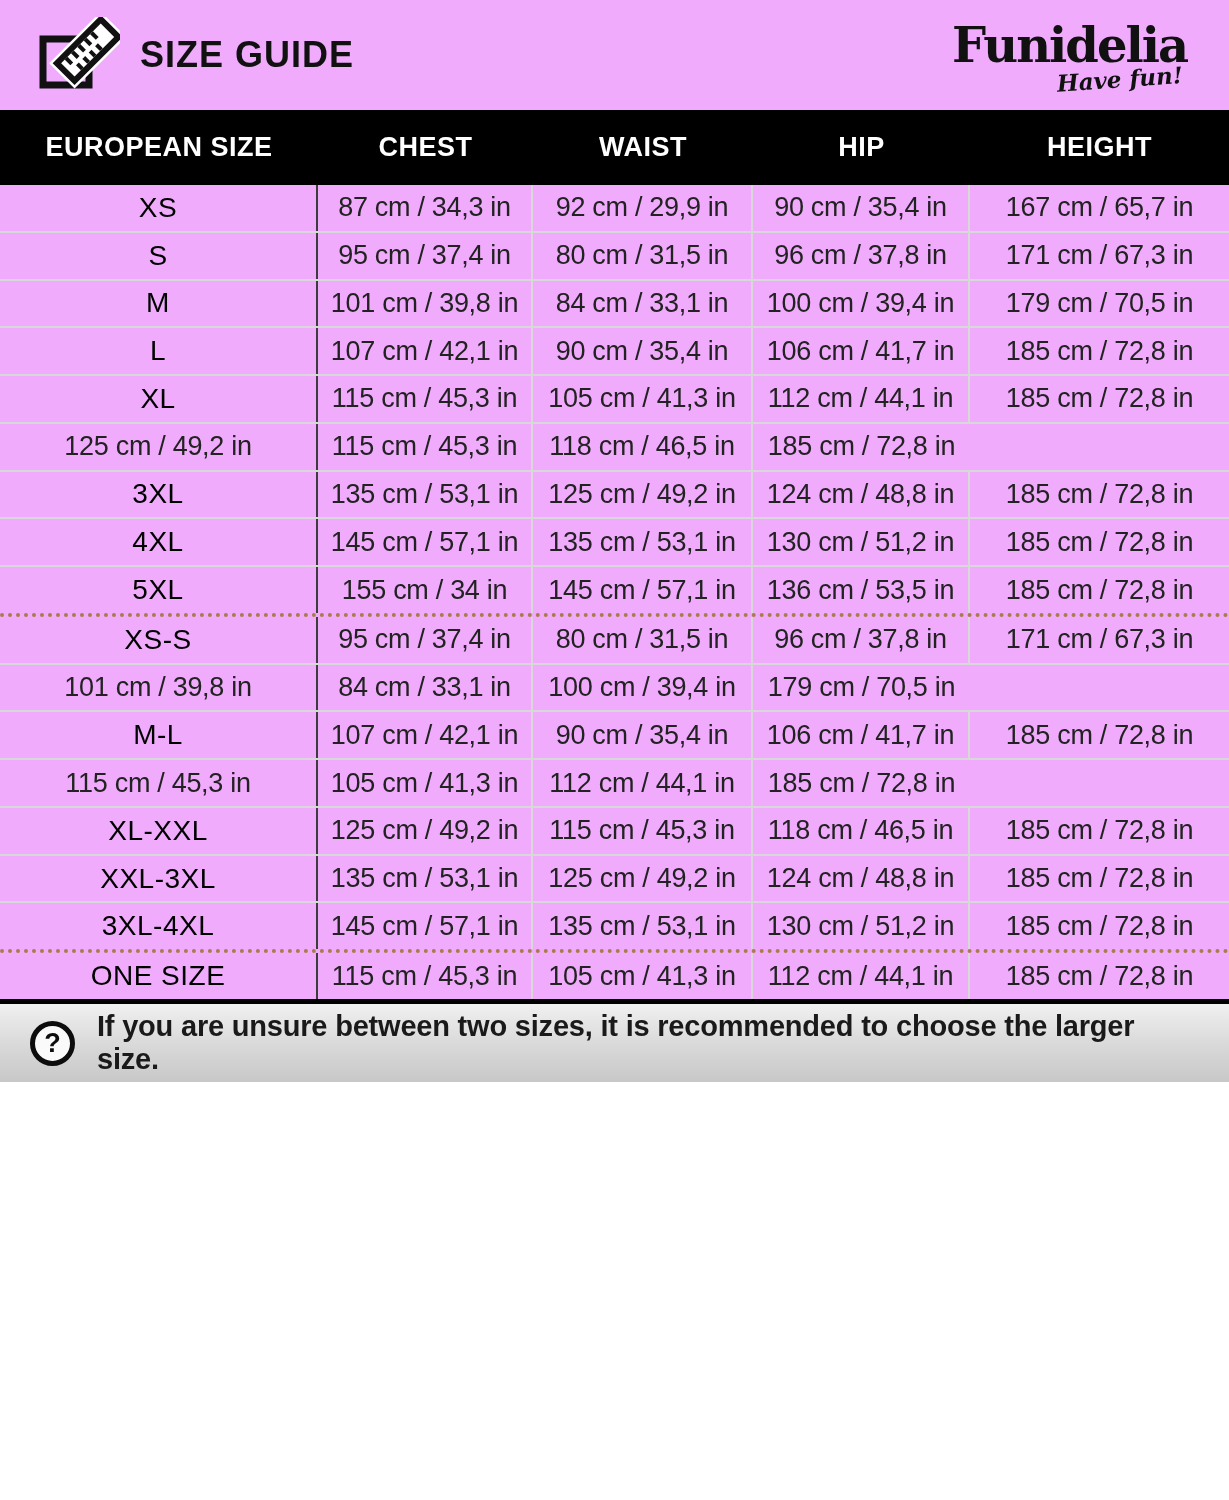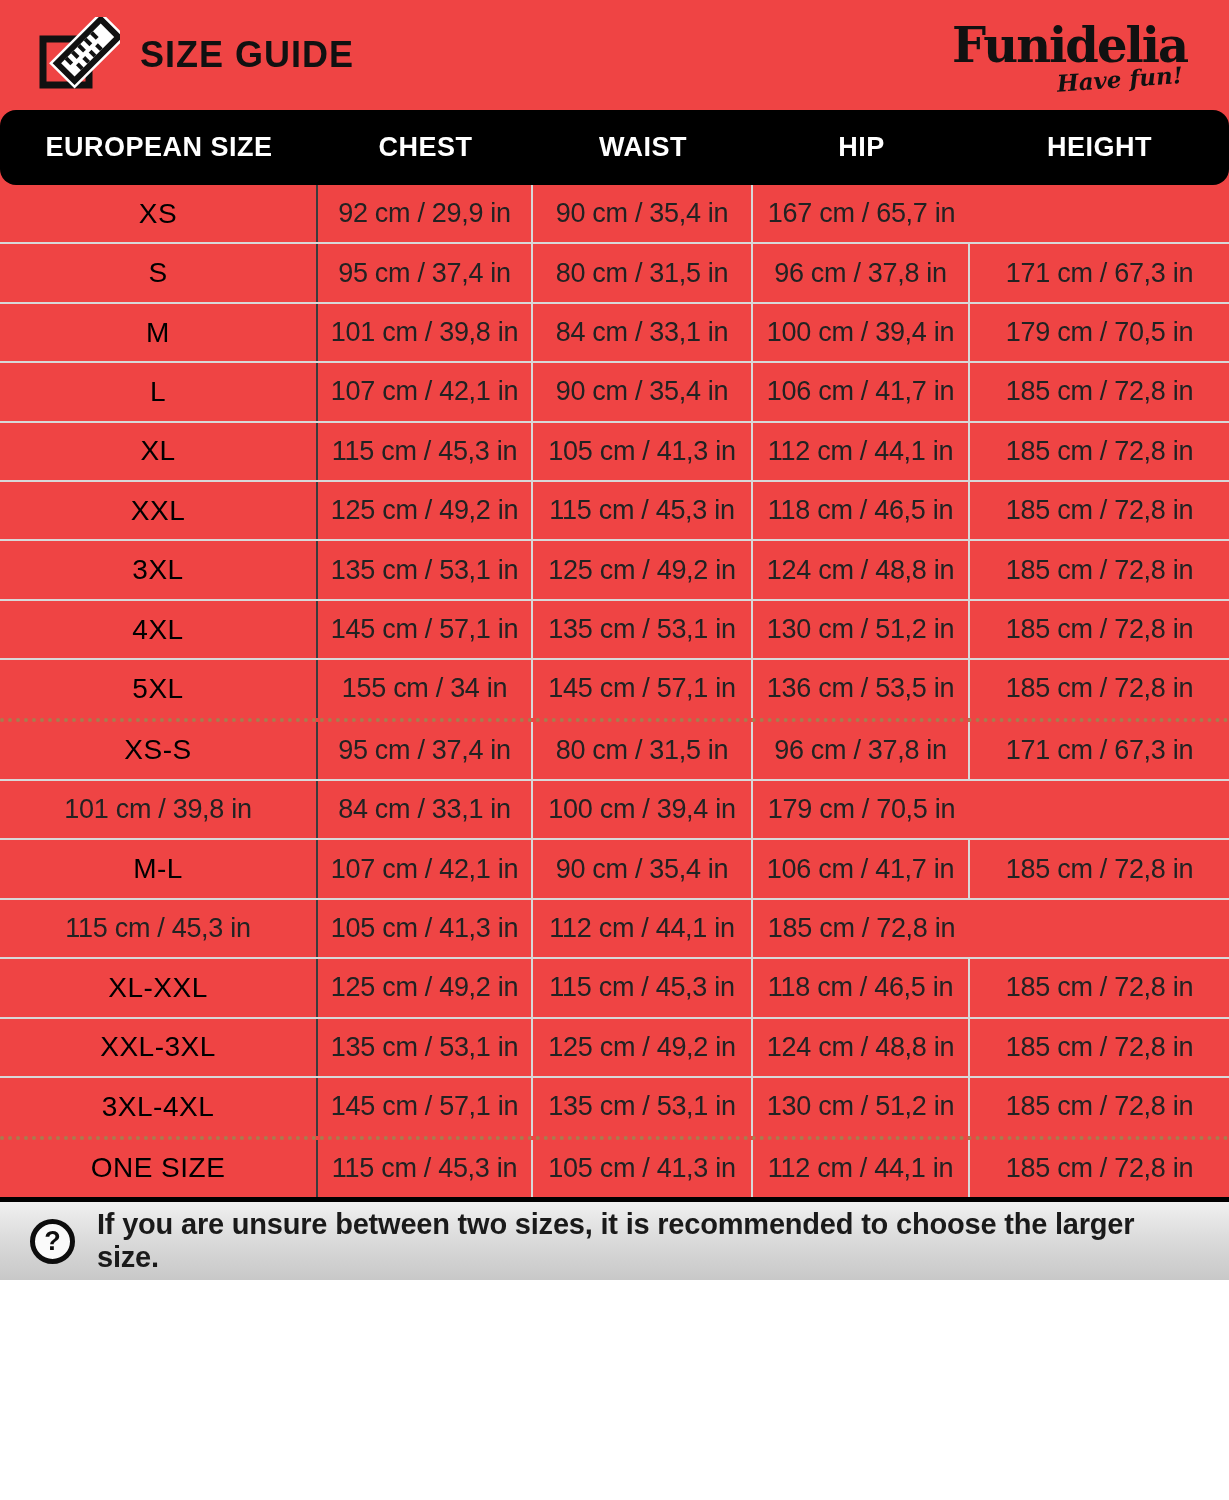--- a/index.html
+++ b/index.html
@@ -1,19 +1,19 @@
 <!DOCTYPE html>
 <html><head>
 <meta charset="utf-8">
 <style>
   * { margin:0; padding:0; box-sizing:border-box; }
   body { background:#fff; }
   .page {
-    width:1229px; height:1280px;
-    background:#ef4444;
+    width:1229px; height:1082px;
+    background:#f0abfc;
     font-family:"Liberation Sans", sans-serif;
     display:flex; flex-direction:column;
     overflow:hidden;
   }
 
   
   .topbar {
     height:110px; flex:0 0 110px;
     display:flex; align-items:center; justify-content:space-between;
     padding:0 42px 0 36px;
@@ -40,21 +40,20 @@
 
   
   .grid-cols {
     display:grid;
     grid-template-columns:318px 215px 220px 217px 259px;
   }
   .thead {
     height:75px; flex:0 0 75px;
     background:#000000;
     align-items:center;
-    border-radius:16px;
   }
   .th {
     color:#ffffff; font-weight:bold; font-size:27px;
     text-align:center; letter-spacing:0.5px;
   }
   .tbody { flex:1 1 auto; display:flex; flex-direction:column; }
   .trow { flex:1 1 0; border-top:2px solid #d8d8d8; }
   .trow:first-child { border-top:none; }
   .trow.dotted { border-top:4px dotted #a97c4e; }
   .cell {
@@ -125,20 +124,21 @@
     <div class="th">EUROPEAN SIZE</div>
     <div class="th">CHEST</div>
     <div class="th">WAIST</div>
     <div class="th">HIP</div>
     <div class="th">HEIGHT</div>
   </div>
 
   <div class="tbody" id="table-body">
       <div class="trow grid-cols">
         <div class="cell size-cell">XS</div>
+        <div class="cell">87 cm / 34,3 in</div>
         <div class="cell">92 cm / 29,9 in</div>
         <div class="cell">90 cm / 35,4 in</div>
         <div class="cell">167 cm / 65,7 in</div>
       </div>
       <div class="trow grid-cols">
         <div class="cell size-cell">S</div>
         <div class="cell">95 cm / 37,4 in</div>
         <div class="cell">80 cm / 31,5 in</div>
         <div class="cell">96 cm / 37,8 in</div>
         <div class="cell">171 cm / 67,3 in</div>
@@ -158,21 +158,20 @@
         <div class="cell">185 cm / 72,8 in</div>
       </div>
       <div class="trow grid-cols">
         <div class="cell size-cell">XL</div>
         <div class="cell">115 cm / 45,3 in</div>
         <div class="cell">105 cm / 41,3 in</div>
         <div class="cell">112 cm / 44,1 in</div>
         <div class="cell">185 cm / 72,8 in</div>
       </div>
       <div class="trow grid-cols">
-        <div class="cell size-cell">XXL</div>
         <div class="cell">125 cm / 49,2 in</div>
         <div class="cell">115 cm / 45,3 in</div>
         <div class="cell">118 cm / 46,5 in</div>
         <div class="cell">185 cm / 72,8 in</div>
       </div>
       <div class="trow grid-cols">
         <div class="cell size-cell">3XL</div>
         <div class="cell">135 cm / 53,1 in</div>
         <div class="cell">125 cm / 49,2 in</div>
         <div class="cell">124 cm / 48,8 in</div>

